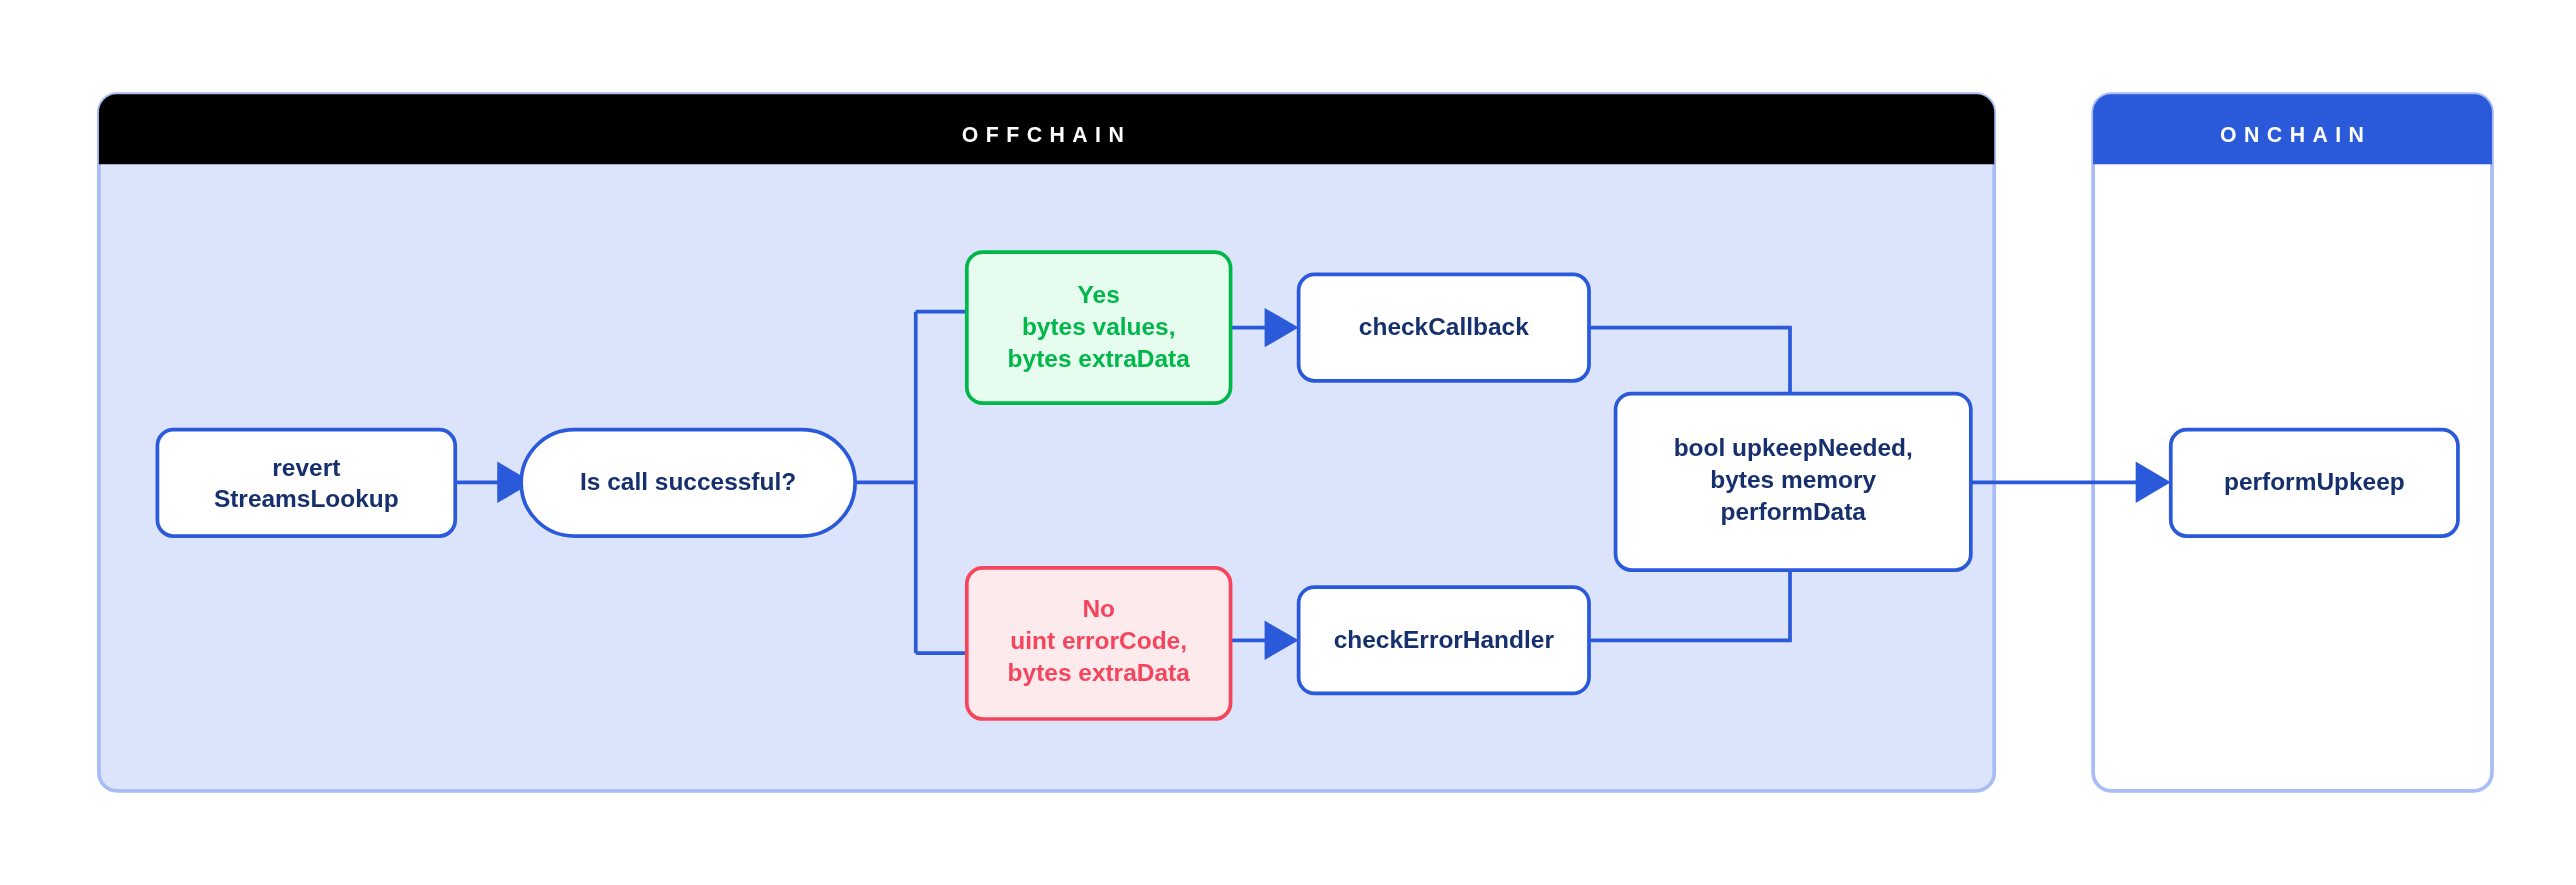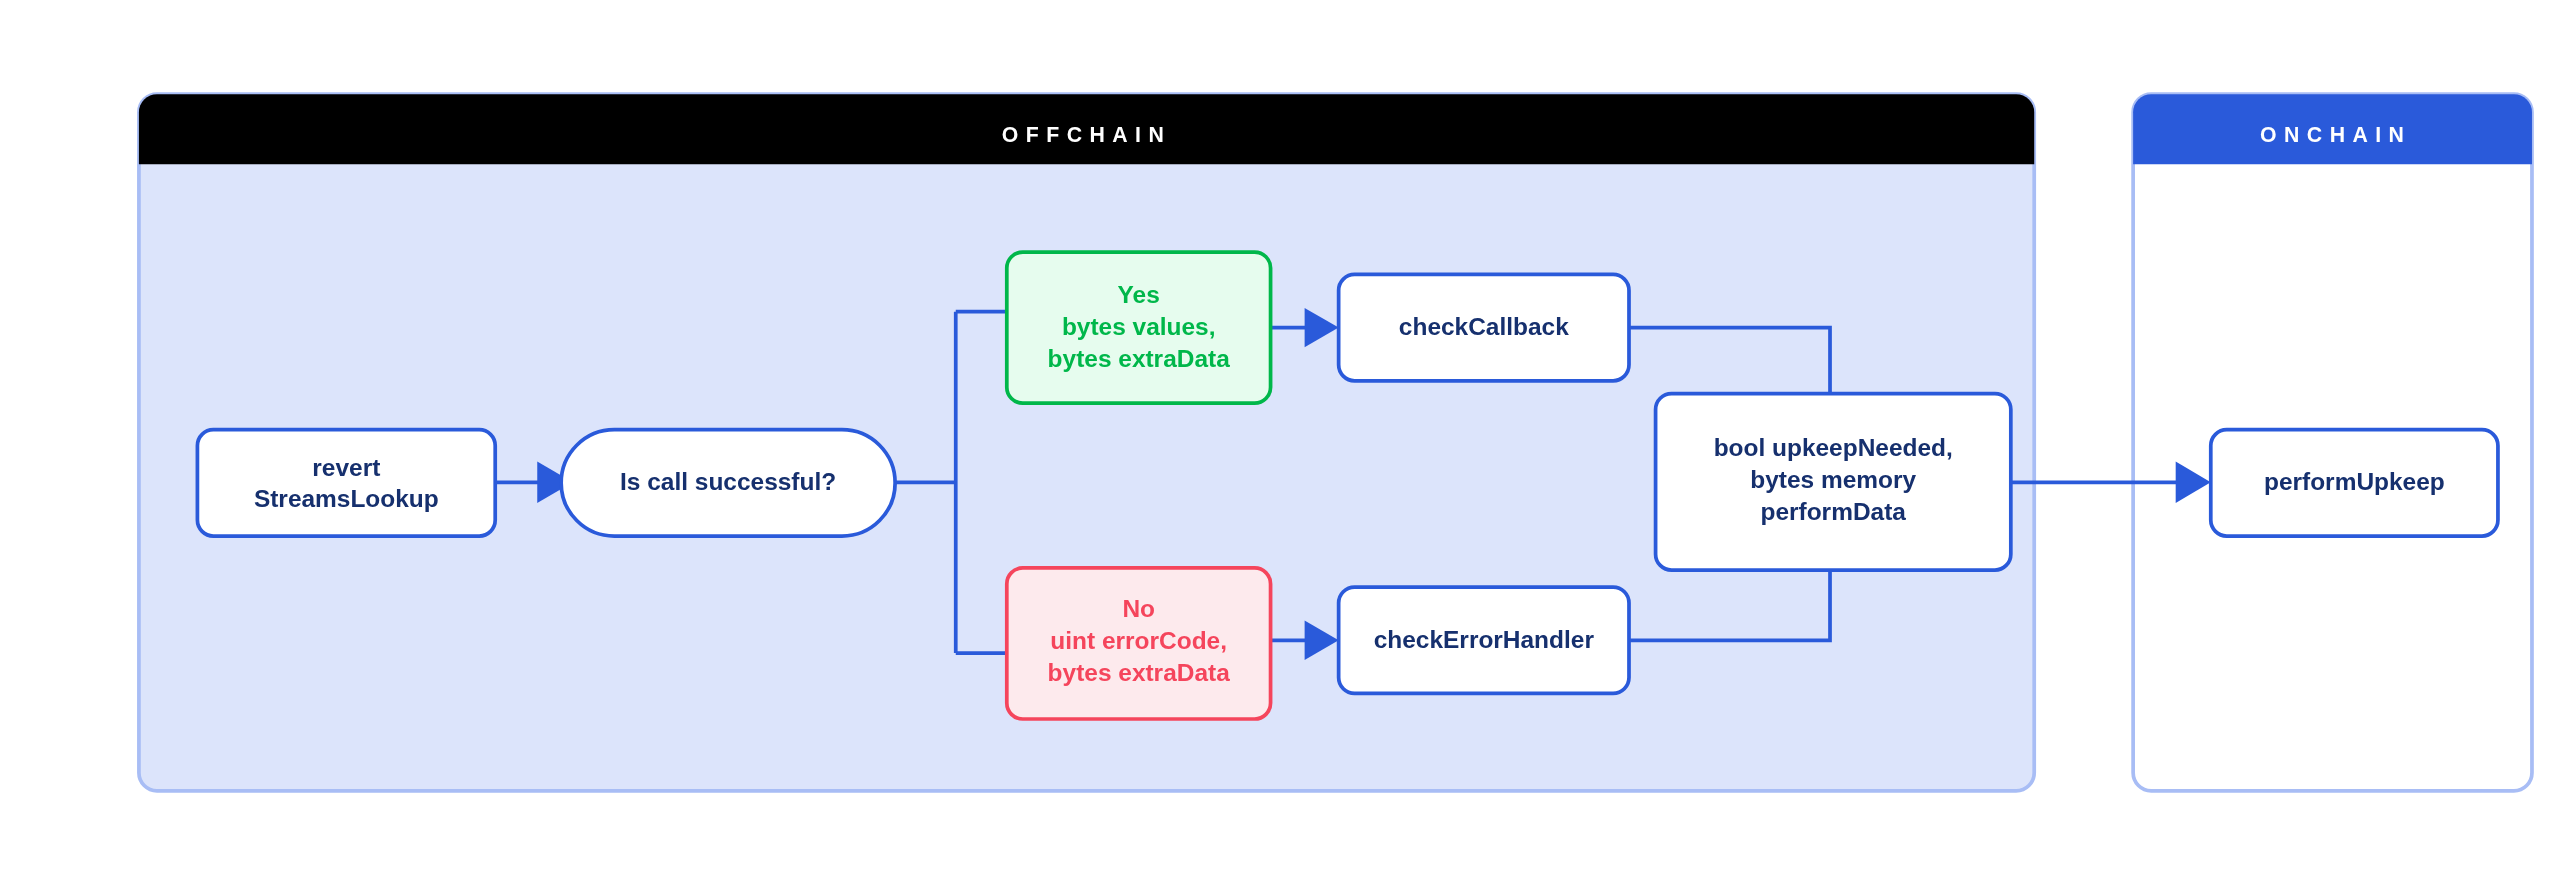--- a/index.html
+++ b/index.html
@@ -10,21 +10,20 @@
   body {
     width: 2576px;
     height: 886px;
     font-family: "Liberation Sans", sans-serif;
     overflow: hidden;
   }
   #diagram-root {
     position: relative;
     width: 2312px;
     height: 886px;
-    padding-left: 40px;
   }
   svg#flow {
     display: block;
     width: 2576px;
     height: 886px;
   }
   .panel-label {
     font-family: "Liberation Sans", sans-serif;
     font-weight: 700;
     font-size: 40px;

